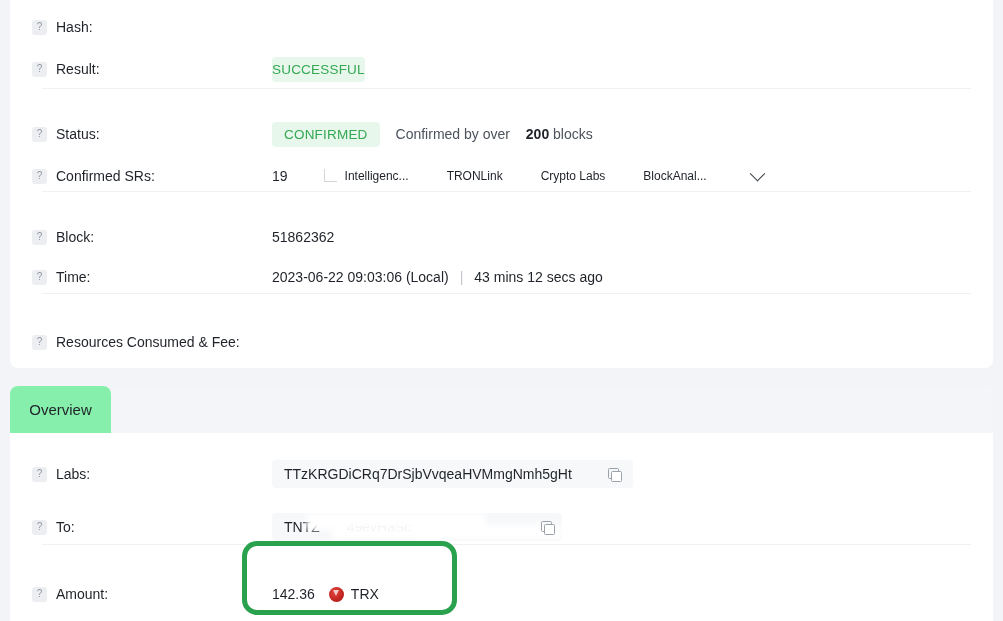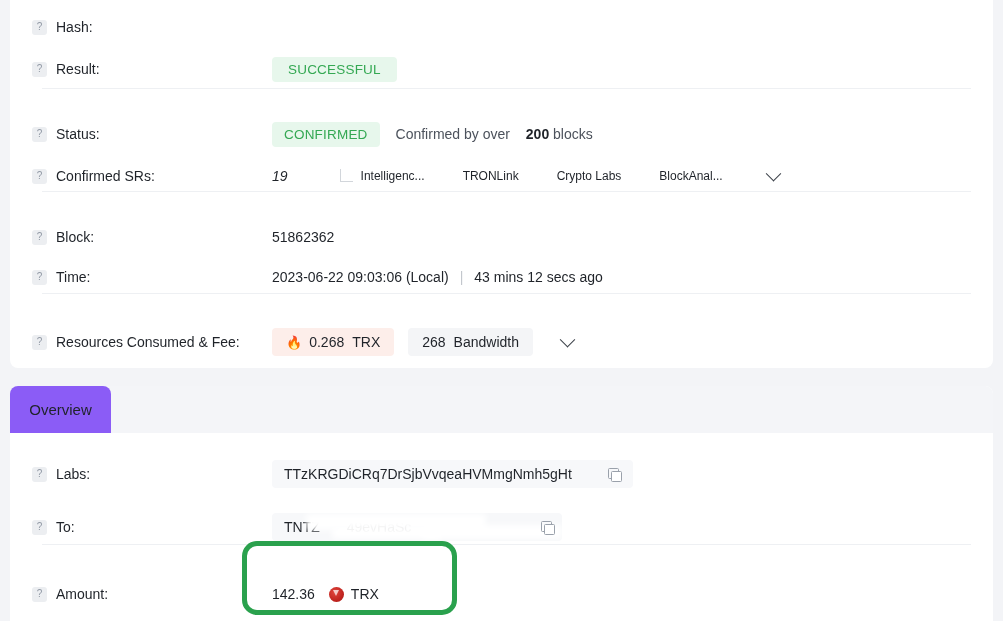--- a/index.html
+++ b/index.html
@@ -99,21 +99,21 @@
   .badge {
     display: inline-flex;
     align-items: center;
     border-radius: 4px;
     font-size: 13.5px;
     letter-spacing: .2px;
   }
   .badge-success {
     background: #e7f7ec;
     color: #34a853;
-    padding: 5px 16px;
+    padding: 5px 0;
   }
   .badge-confirmed {
     background: #e7f7ec;
     color: #34a853;
     padding: 5px 12px;
   }
   .note-text {
     margin-left: 16px;
     color: #4c525c;
     font-size: 14px;
@@ -148,21 +148,21 @@
   }
   .chevron-wrap {
     display: inline-flex;
     align-items: center;
     justify-content: center;
     width: 26px; height: 26px;
     cursor: pointer;
   }
 
   
-  .sr-count { margin-right: 52px; font-style: italic; }
+  .sr-count { margin-right: 36px; }
   .sr-item {
     margin-right: 38px;
     color: #1f2329;
     font-size: 12px;
     white-space: nowrap;
   }
   .sr-ghost {
     display: inline-block;
     width: 13px; height: 13px;
     border-left: 1.3px solid #d2d6db;
@@ -180,21 +180,21 @@
     top: 0; left: 0; right: 0;
     height: 47px;
     background: #f4f5f8;
     border-radius: 8px 8px 0 0;
   }
   .tab {
     position: absolute;
     top: 0; left: 0;
     width: 101px;
     height: 47px;
-    background: #8b5cf6;
+    background: #86efac;
     border-radius: 8px 8px 0 0;
     display: flex;
     align-items: center;
     justify-content: center;
     font-size: 15px;
     color: #1f2329;
     cursor: pointer;
   }
 
   
@@ -323,27 +323,20 @@
     </div>
   </div>
 
   <div class="divider" style="top:303px;"></div>
 
   <div class="row" style="position:absolute; top:331px; left:0; right:0;">
     <div class="row-label">
       <span class="help-icon">?</span>
       <span>Resources Consumed &amp; Fee:</span>
     </div>
-    <div class="row-value">
-      <span class="badge-fee"><span class="fire">🔥</span><span class="fee-num">0.268</span><span>TRX</span></span>
-      <span class="badge-bw"><span class="bw-num">268</span><span>Bandwidth</span></span>
-      <span class="chevron-wrap" style="margin-left:22px;">
-          <span class="chevron"></span>
-        </span>
-    </div>
   </div>
 </div>
 
 <div class="card" id="card-overview">
 
   <div class="tabbar">
     <div class="tab">Overview</div>
   </div>
 
   <div class="row" style="position:absolute; top:67px; left:0; right:0;">

